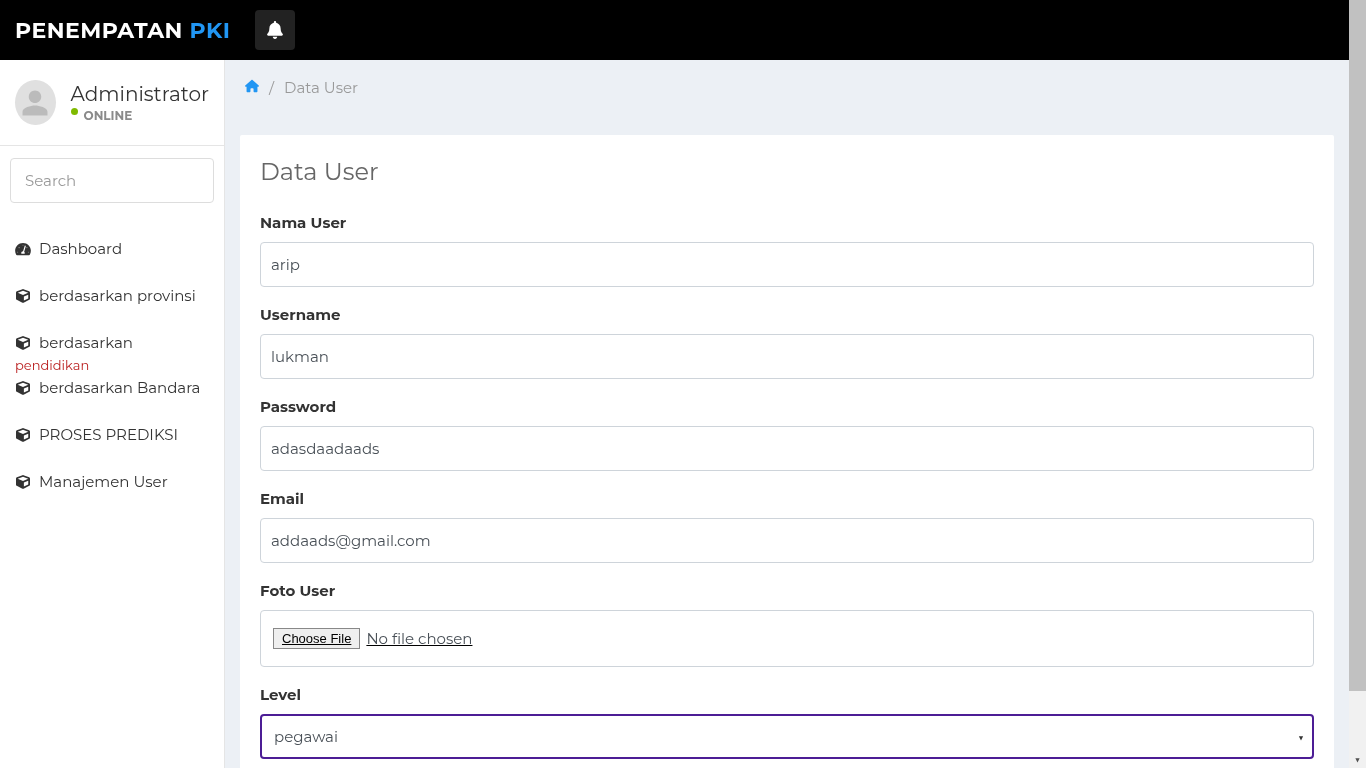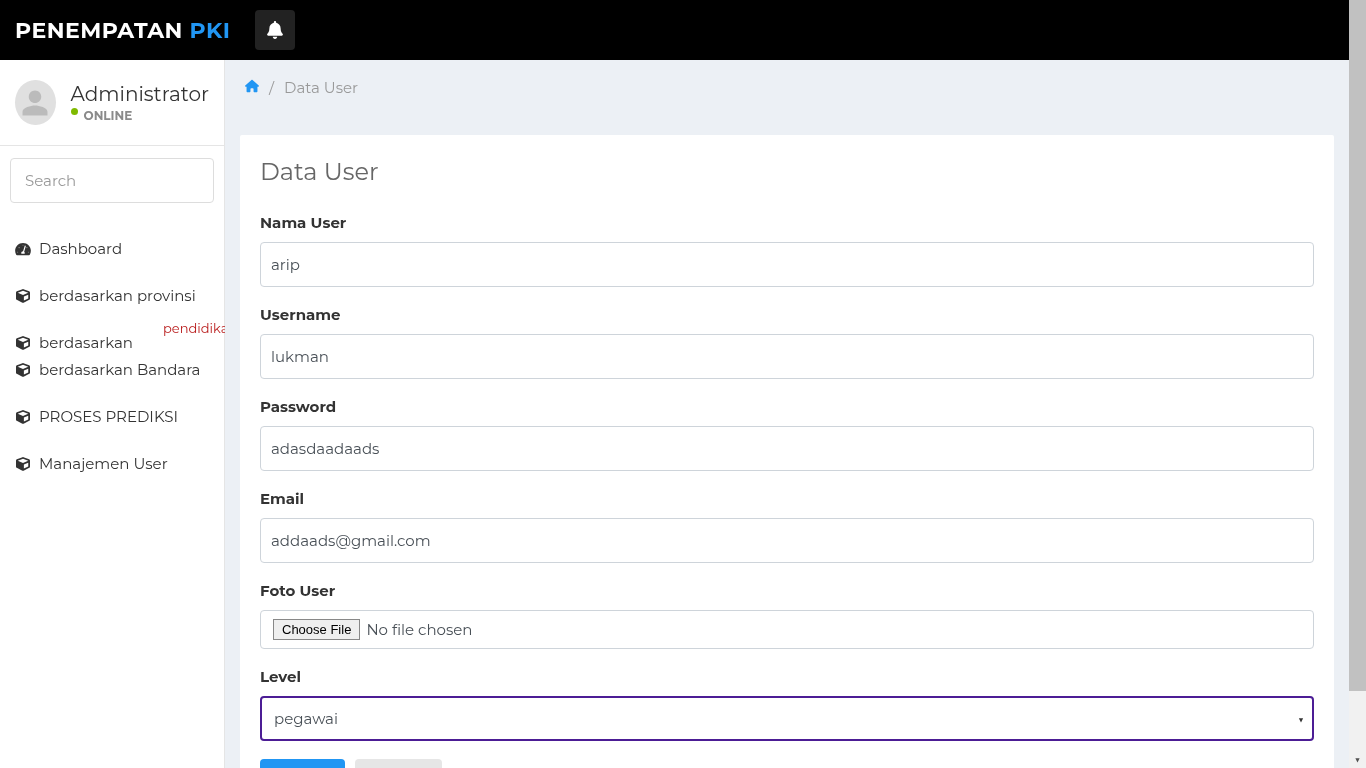--- a/index.html
+++ b/index.html
@@ -179,21 +179,21 @@
       display: flex;
       align-items: center;
       padding: 14px 15px;
       color: #333;
       font-size: 15px;
       cursor: pointer;
     }
     
     .nav-item-wrap {
       display: flex;
-      flex-direction: row;
+      flex-direction: column;
     }
     
     .nav-item-cont {
       padding: 0 15px 0 37px;
       color: #b91c1c;
       font-size: 13px;
       line-height: 1.4;
     }
     
     .nav-icon {
@@ -271,24 +271,25 @@
       padding: 0 10px;
       font-size: 15px;
       color: #495057;
       outline: none;
     }
     
     .file-wrap {
       width: 100%;
       border: 1px solid #ced4da;
       border-radius: 4px;
-      padding: 8px 12px;
+      padding: 17px 12px;
       display: flex;
       align-items: center;
       gap: 6px;
+      text-decoration: underline;
     }
     
     .file-btn {
       background: #efefef;
       border: 1px solid #888;
       padding: 2px 8px;
       font-size: 13px;
       cursor: pointer;
       font-family: Arial, sans-serif;
     }

